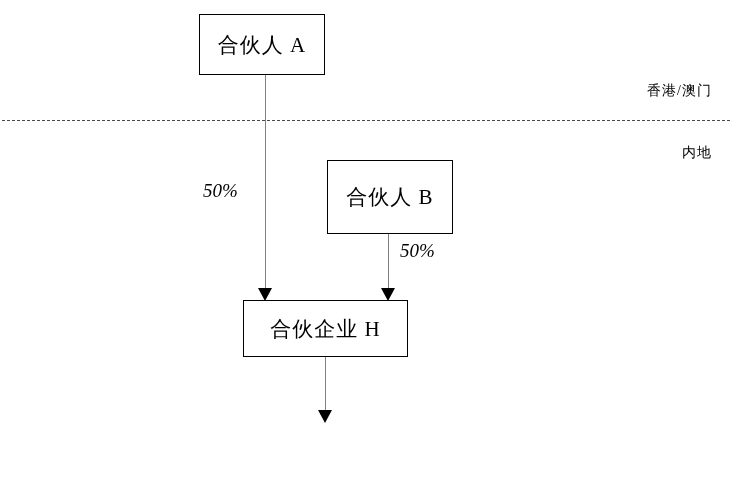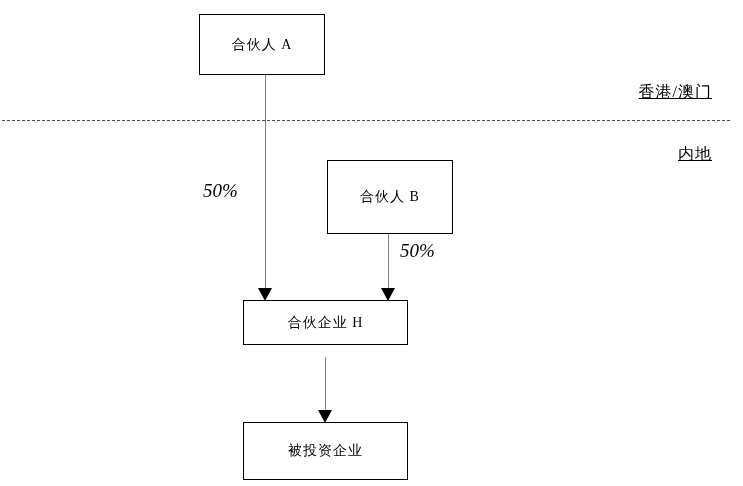--- a/index.html
+++ b/index.html
@@ -20,27 +20,27 @@
   
   .node {
     position: absolute;
     box-sizing: border-box;
     border: 1.4px solid #000000;
     background: #ffffff;
     display: flex;
     align-items: center;
     justify-content: center;
     color: #000000;
-    font-size: 14px;
+    font-size: 21px;
     letter-spacing: 1px;
     white-space: nowrap;
   }
   #node-partner-a { left: 199px; top: 14px;  width: 126px; height: 61px; }
   #node-partner-b { left: 327px; top: 160px; width: 126px; height: 74px; }
-  #node-partnership-h { left: 243px; top: 300px; width: 165px; height: 45px; }
+  #node-partnership-h { left: 243px; top: 300px; width: 165px; height: 57px; }
   #node-invested-enterprise { left: 243px; top: 422px; width: 165px; height: 58px; }
 
   
   .conn-line {
     position: absolute;
     width: 1.6px;
     background: #808080;
   }
   
   #conn-a-line  { left: 264.5px; top: 75px;  height: 214px; }
@@ -78,25 +78,24 @@
     position: absolute;
     left: 2px;
     top: 120px;
     width: 728px;
     height: 0;
     border-top: 1.5px dashed #4a4a4a;
   }
   .jurisdiction-label {
     position: absolute;
     color: #000000;
-    font-size: 16px;
+    font-size: 14px;
     letter-spacing: 1px;
     white-space: nowrap;
     text-align: right;
-    text-decoration: underline;
   }
   #jurisdiction-upper-label { right: 31px; top: 82px; }
   #jurisdiction-lower-label { right: 31px; top: 144px; }
 </style>
 </head>
 <body>
 
 <div id="canvas">
 
   <div id="jurisdiction-divider"></div>
@@ -113,15 +112,14 @@
 
   <div class="conn-line" id="conn-h-line"></div>
   <div class="arrowhead" id="conn-h-arrow"></div>
 
   <div class="node" id="node-partner-a">合伙人 A</div>
 
   <div class="node" id="node-partner-b">合伙人 B</div>
 
   <div class="node" id="node-partnership-h">合伙企业 H</div>
 
-  <div class="node" id="node-invested-enterprise">被投资企业</div>
 
 </div>
 
 </body></html>

